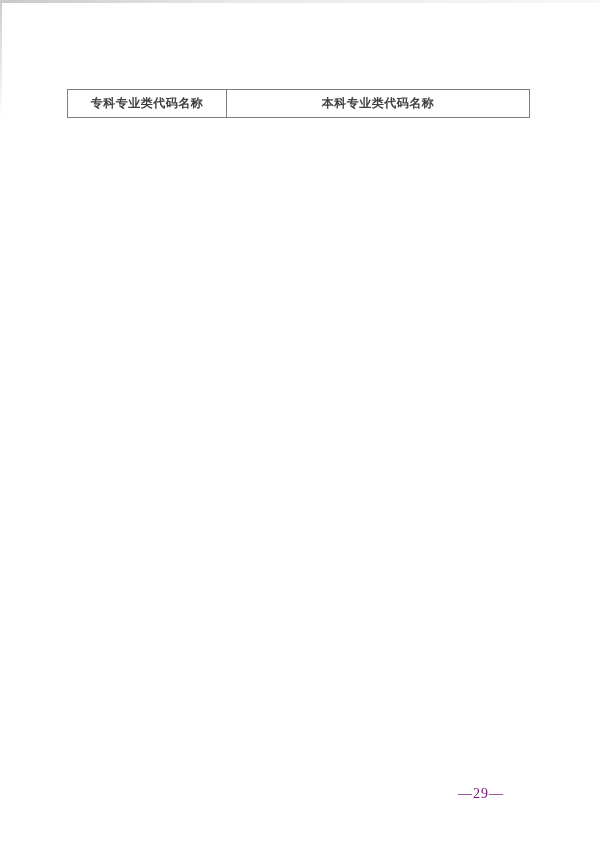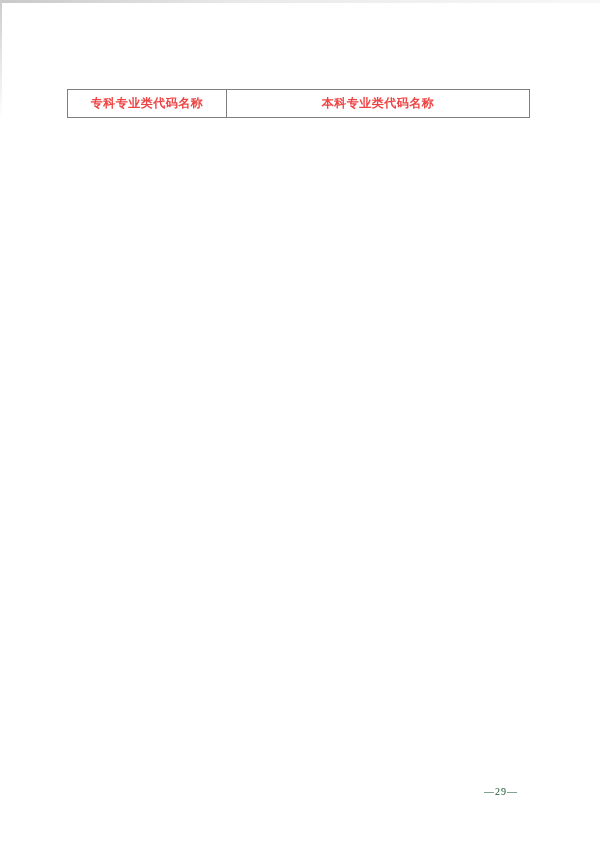--- a/index.html
+++ b/index.html
@@ -41,29 +41,29 @@
     border: 1px solid #7e7e7e;
     font-size: 12px;
     letter-spacing: 0.5px;
   }
   th {
     height: 23px;
     font-weight: bold;
     text-align: center;
     vertical-align: middle;
     padding: 2px 4px;
-    color: #ef4444;
+    color: #404040;
   }
   .page-number {
     position: absolute;
     top: 786px;
-    left: 484px;
-    font-size: 10px;
+    left: 458px;
+    font-size: 14px;
     letter-spacing: 1px;
-    color: #14532d;
+    color: #701a75;
   }
 </style>
 </head>
 <body>
 
 <div class="scan-edge-top"></div>
 <div class="scan-edge-left"></div>
 
 <table class="mapping-table">
   <colgroup>

